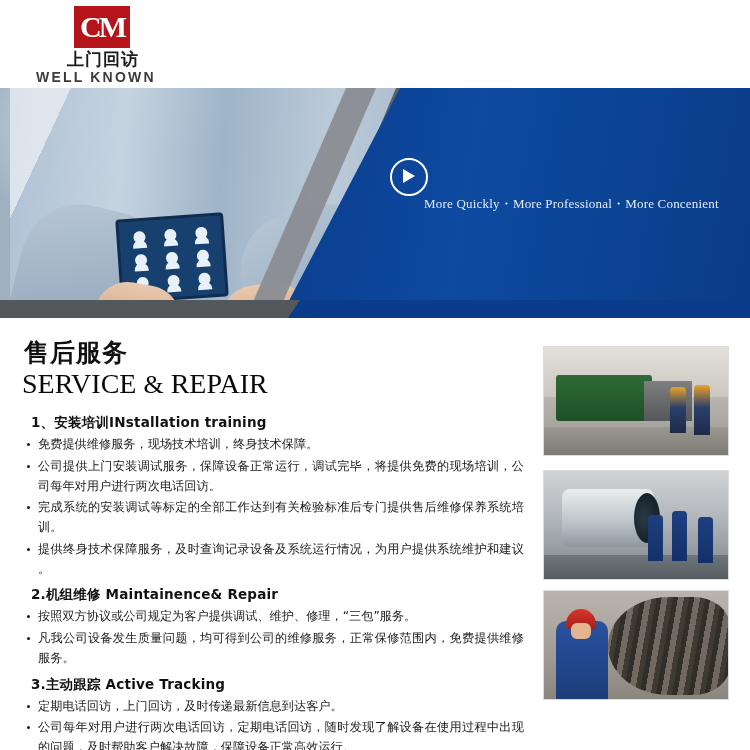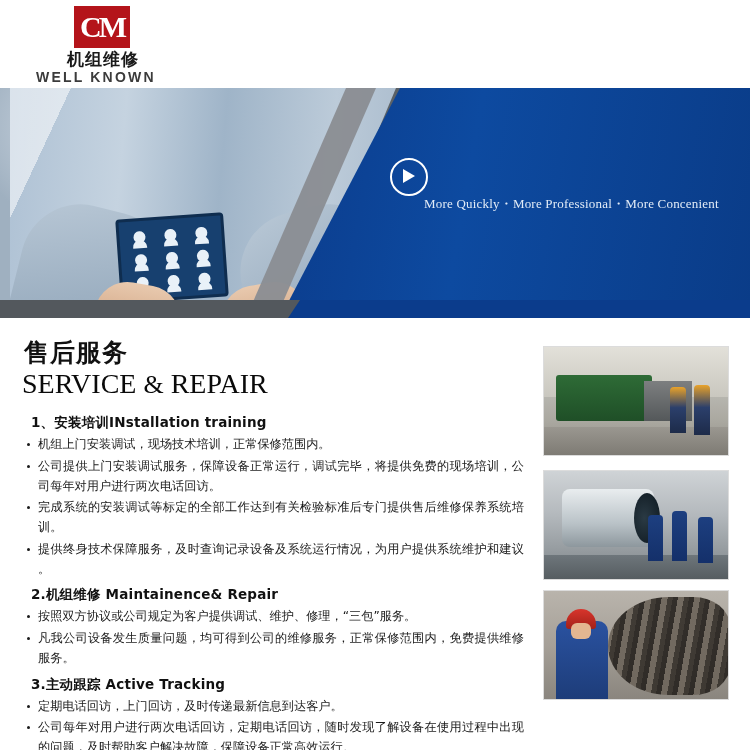--- a/index.html
+++ b/index.html
@@ -371,21 +371,21 @@
 </style>
 </head>
 <body>
 
 <div class="page">
 
   <div class="logo-area">
     <div class="logo-mark">
       <span class="glyph">CM</span>
     </div>
-    <div class="logo-cn">机组维修</div>
+    <div class="logo-cn">上门回访</div>
     <div class="logo-en">WELL KNOWN POWER</div>
   </div>
 
   <div class="hero">
     <div class="hero-photo">
       <div class="hero-shirt"></div>
       <div class="hero-arm-l"></div>
       <div class="hero-arm-r"></div>
       <div class="hero-tablet">
         <i></i>
@@ -410,21 +410,21 @@
     <div class="hero-bottom-grey"></div>
   </div>
 
   <div class="content">
     <div class="heading-cn">售后服务</div>
     <div class="heading-en"><span>SERVICE </span><span class="amp">&amp;</span><span> REPAIR</span></div>
 
     <div class="body-col">
 
       <div class="sec-title first">1、安装培训INstallation training</div>
-      <div class="bullet">机组上门安装调试，现场技术培训，正常保修范围内。</div>
+      <div class="bullet">免费提供维修服务，现场技术培训，终身技术保障。</div>
       <div class="bullet">公司提供上门安装调试服务，保障设备正常运行，调试完毕，将提供免费的现场培训，公司每年对用户进行两次电话回访。</div>
       <div class="bullet">完成系统的安装调试等标定的全部工作达到有关检验标准后专门提供售后维修保养系统培训。</div>
       <div class="bullet">提供终身技术保障服务，及时查询记录设备及系统运行情况，为用户提供系统维护和建议 。</div>
 
       <div class="sec-title">2.机组维修 Maintainence&amp; Repair</div>
       <div class="bullet">按照双方协议或公司规定为客户提供调试、维护、修理，“三包”服务。</div>
       <div class="bullet">凡我公司设备发生质量问题，均可得到公司的维修服务，正常保修范围内，免费提供维修服务。</div>
 
       <div class="sec-title">3.主动跟踪 Active Tracking</div>
       <div class="bullet">定期电话回访，上门回访，及时传递最新信息到达客户。</div>

